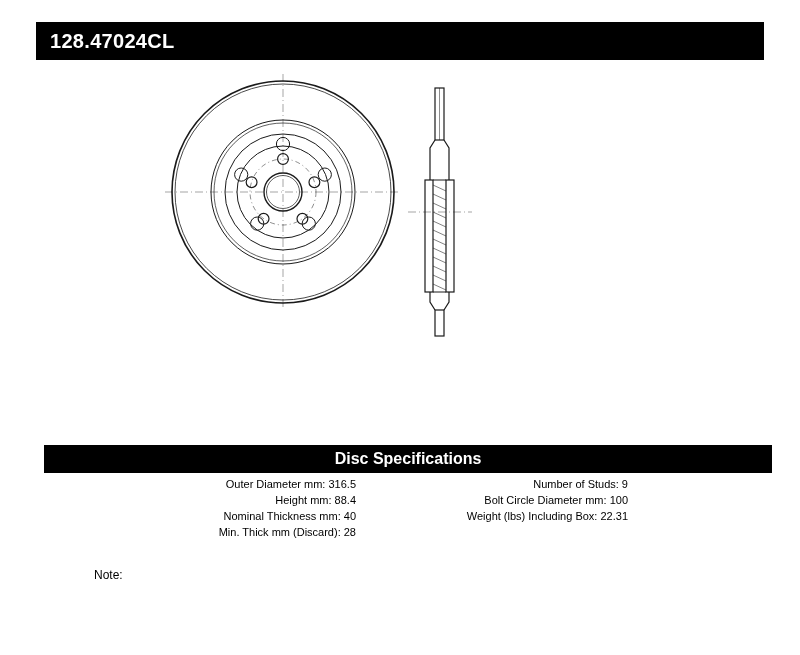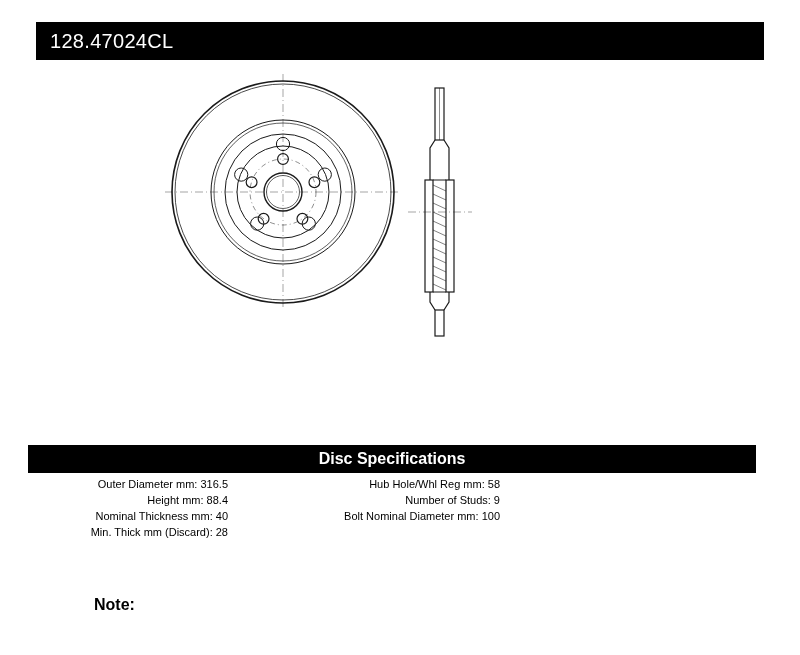--- a/index.html
+++ b/index.html
@@ -26,21 +26,21 @@
     background: #000000;
     color: #ffffff;
     display: flex;
     align-items: center;
     justify-content: space-between;
     box-sizing: border-box;
     padding: 0 14px;
   }
   .part-number {
     font-size: 20px;
-    font-weight: normal;
+    font-weight: bold;
     letter-spacing: 0.3px;
   }
   .product-type {
     font-size: 19px;
     font-weight: bold;
     letter-spacing: 0.3px;
   }
 
   
   .drawing-area {
@@ -50,21 +50,21 @@
     width: 728px;
     height: 360px;
   }
   .drawing-area svg {
     display: block;
   }
 
   
   .spec-header {
     position: absolute;
-    left: 28px;
+    left: 44px;
     top: 445px;
     width: 728px;
     height: 28px;
     background: #000000;
     color: #ffffff;
     display: flex;
     align-items: center;
     justify-content: center;
   }
   .spec-header-title {
@@ -72,20 +72,21 @@
     font-weight: bold;
   }
 
   .spec-body {
     position: absolute;
     left: 36px;
     top: 476px;
     width: 728px;
     display: flex;
     align-items: flex-start;
+    justify-content: center;
   }
   .spec-col {
     box-sizing: border-box;
   }
   .spec-col-left {
     width: 200px;
     text-align: right;
     padding-right: 8px;
   }
   .spec-col-mid {
@@ -102,23 +103,22 @@
     font-size: 11px;
     line-height: 16px;
     white-space: nowrap;
   }
 
   .note-row {
     position: absolute;
     left: 36px;
     top: 568px;
     width: 728px;
-    font-size: 16px;
-    font-weight: bold;
-    margin-top: 28px;
+    font-size: 12px;
+    font-weight: normal;
   }
   .note-label {
     display: inline-block;
     padding-left: 58px;
   }
 </style>
 </head>
 <body>
 
 <div class="header-bar">
@@ -201,22 +201,22 @@
 </div>
 
 <div class="spec-body">
   <div class="spec-col spec-col-left">
     <div class="spec-line">Outer Diameter mm: 316.5</div>
     <div class="spec-line">Height mm: 88.4</div>
     <div class="spec-line">Nominal Thickness mm: 40</div>
     <div class="spec-line">Min. Thick mm (Discard): 28</div>
   </div>
   <div class="spec-col spec-col-mid">
-    <div class="spec-line">Hub Hole/Whl Reg mm: 58</div>
     <div class="spec-line">Number of Studs: 9</div>
-    <div class="spec-line">Bolt Nominal Diameter mm: 100</div>
+    <div class="spec-line">Bolt Circle Diameter mm: 100</div>
+    <div class="spec-line">Weight (lbs) Including Box: 22.31</div>
   </div>
 </div>
 
 <div class="note-row">
   <span class="note-label">Note:</span>
   <span></span>
 </div>
 
 </body></html>

